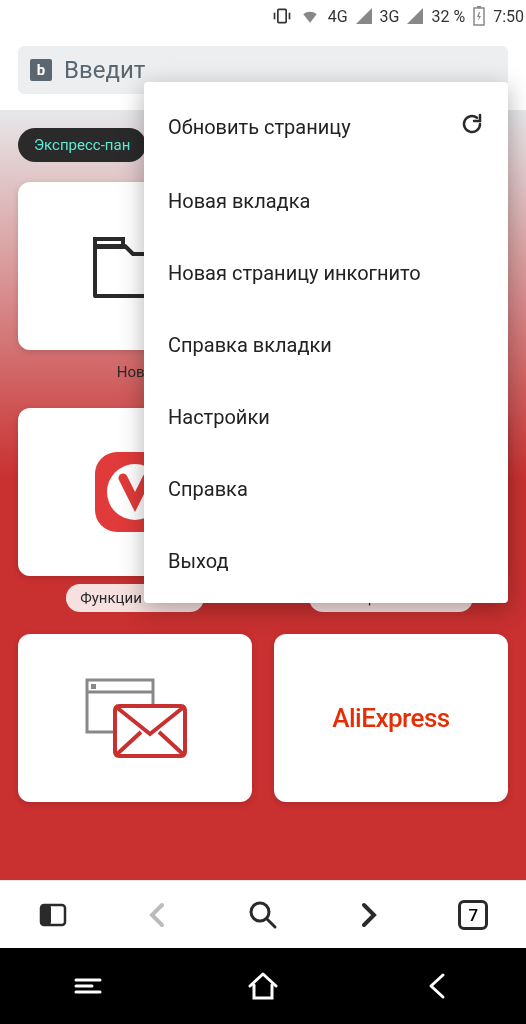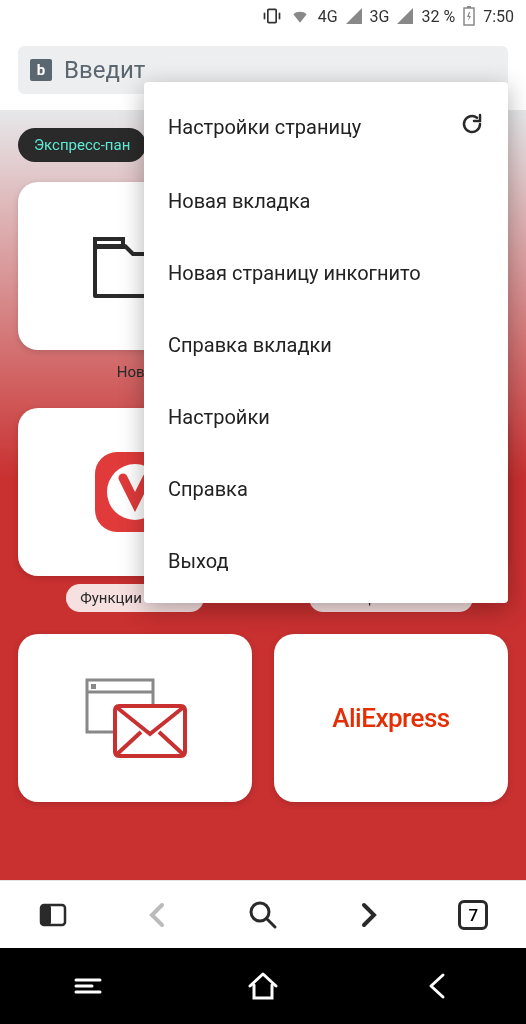--- a/index.html
+++ b/index.html
@@ -10,21 +10,21 @@
       background: #000;
       overflow: hidden;
       position: relative;
     }
     .status-bar {
       height: 32px;
       background: #fff;
       display: flex;
       justify-content: flex-end;
       align-items: center;
-      padding: 0 12px;
+      padding: 0 2px;
       gap: 8px;
       font-size: 16px;
       color: #333;
     }
     .status-bar span { display: inline-flex; align-items: center; }
     .app-area {
       position: absolute;
       top: 32px;
       left: 0;
       right: 0;
@@ -81,21 +81,21 @@
     .tile {
       display: flex;
       flex-direction: column;
       align-items: center;
       gap: 8px;
     }
     .tile-box {
       width: 100%;
       height: 168px;
       background: #fff;
-      border-radius: 20px;
+      border-radius: 12px;
       box-shadow: 0 2px 6px rgba(0,0,0,0.15);
       display: flex;
       align-items: center;
       justify-content: center;
       overflow: hidden;
     }
     .tile-label {
       background: rgba(255,255,255,0.85);
       color: #2a2a2a;
       font-size: 15px;
@@ -305,21 +305,21 @@
           <path d="M10 4l10 10-10 10" fill="none" stroke="#2a2a2a" stroke-width="4" stroke-linecap="round"></path>
         </svg>
     </div>
     <div class="toolbar-btn">
       <div class="tab-count">7</div>
     </div>
   </div>
 
   <div class="menu-popup">
     <div class="menu-item">
-      <span>Настройки страницу</span>
+      <span>Обновить страницу</span>
       <span>
         <svg width="24" height="24" viewBox="0 0 24 24">
             <path d="M20 12a8 8 0 1 1-3-6.2" fill="none" stroke="#2a2a2a" stroke-width="2.5" stroke-linecap="round"></path>
             <path d="M20 3v6h-6" fill="none" stroke="#2a2a2a" stroke-width="2.5" stroke-linecap="round"></path>
           </svg>
       </span>
     </div>
     <div class="menu-item">
         <span>Новая вкладка</span>
       </div>

